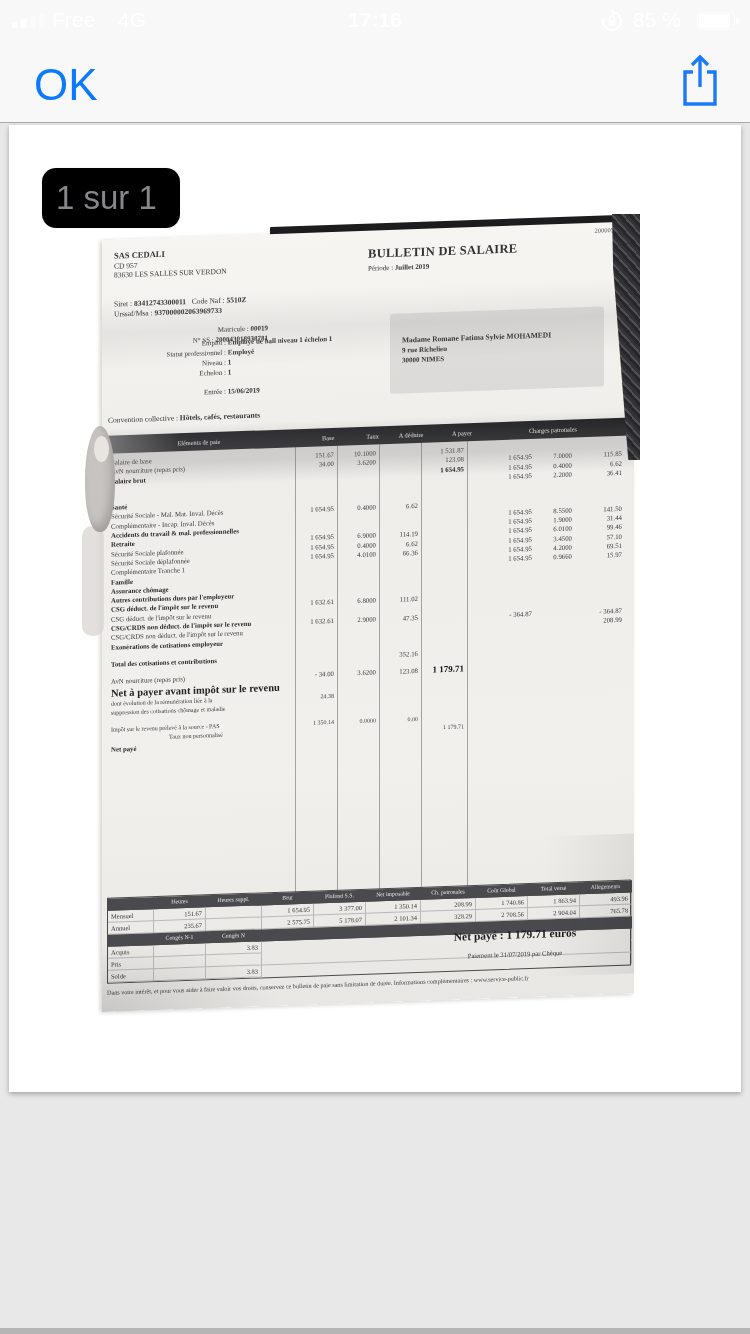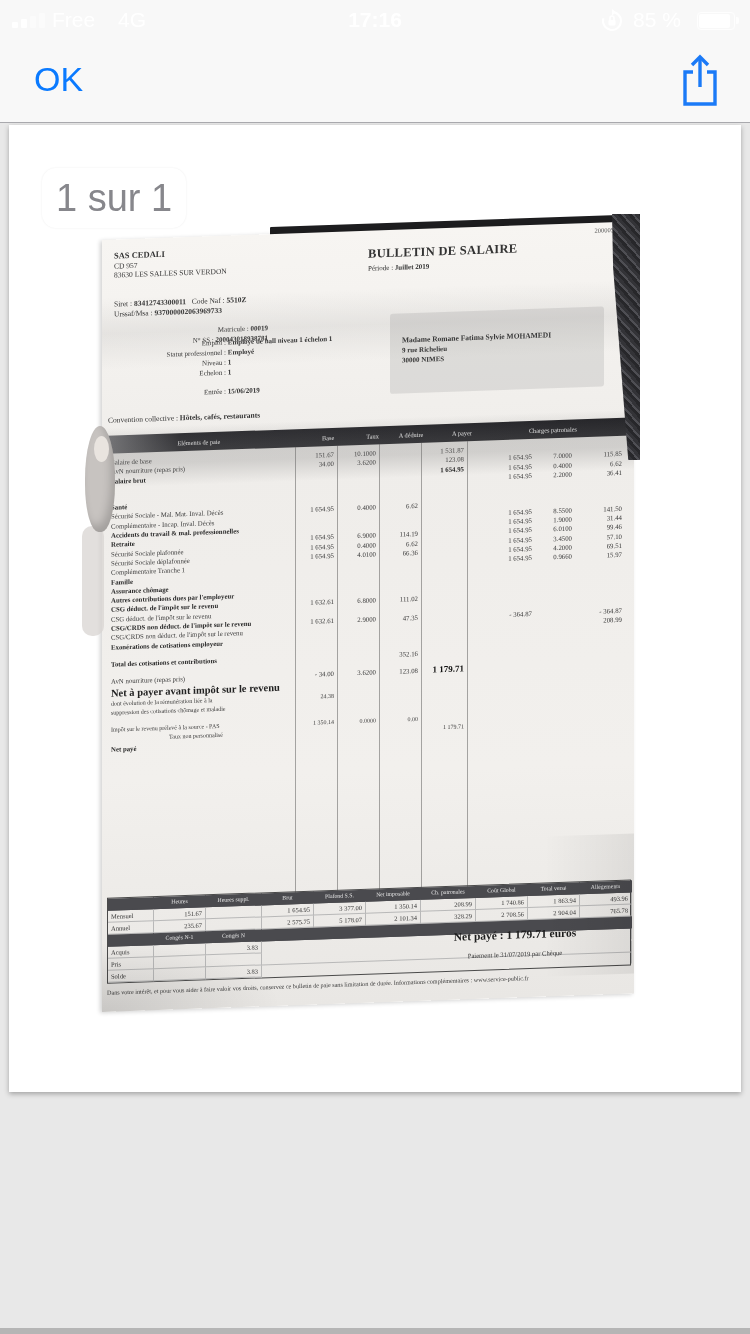--- a/index.html
+++ b/index.html
@@ -18,32 +18,32 @@
   .nettype{position:absolute;left:118px;top:8px;font-size:21px;}
   .clock{position:absolute;left:0;right:0;top:8px;text-align:center;font-size:21px;font-weight:600;}
   .rot{position:absolute;left:600px;top:9px;width:24px;height:24px;}
   .batt-pct{position:absolute;left:633px;top:8px;font-size:21px;}
   .battery{position:absolute;left:697px;top:12px;width:36px;height:16px;
            border:1.5px solid rgba(255,255,255,.85);border-radius:4px;}
   .battery .fill{position:absolute;left:1px;top:1px;bottom:1px;width:85%;background:#fff;border-radius:2px;}
   .battery .nub{position:absolute;right:-5px;top:4px;width:3px;height:7px;background:rgba(255,255,255,.85);
                 border-radius:0 2px 2px 0;}
   .navbar{position:absolute;top:40px;left:0;width:750px;height:82px;}
-  .ok-btn{position:absolute;left:34px;top:20px;font-size:34px;color:#0a7aff;background:none;border:none;
+  .ok-btn{position:absolute;left:34px;top:20px;font-size:44px;color:#0a7aff;background:none;border:none;
           padding:0;font-family:"Liberation Sans",sans-serif;}
   .nav-title{position:absolute;left:110px;right:110px;top:22px;text-align:center;font-size:32px;
              font-weight:700;color:#000;letter-spacing:-.5px;white-space:nowrap;overflow:hidden;}
   .share-btn{position:absolute;right:28px;top:14px;width:44px;height:54px;background:none;border:none;padding:0;}
   
   .pdf-viewport{position:absolute;top:123px;left:0;width:750px;height:1211px;background:#e8e8e8;}
   .pdf-page{position:absolute;left:9px;top:2px;width:732px;height:967px;background:#fff;
             box-shadow:0 2px 5px rgba(0,0,0,.3);}
   .home-strip{position:absolute;left:0;bottom:0;width:750px;height:6px;background:#b5b5b5;}
-  .page-ind{position:absolute;left:42px;top:45px;min-width:110px;height:60px;background:#ffffff;
-            border-radius:14px;color:#87878c;font-size:38px;line-height:60px;text-align:right;
+  .page-ind{position:absolute;left:42px;top:45px;min-width:110px;height:60px;background:#000000;
+            border-radius:14px;color:#87878c;font-size:33px;line-height:60px;text-align:left;
             padding:0 14px;box-shadow:0 0 2px rgba(0,0,0,.08);z-index:20;}
   
   .photo{position:absolute;left:79px;top:83px;width:566px;height:814px;}
   .skewwrap{position:absolute;left:14px;top:32px;width:532px;height:772px;transform:skewY(-2deg);
             transform-origin:0 0;}
   .paper-edge-top{position:absolute;left:168px;top:-7px;width:364px;height:10px;background:#1d1d1f;
                   border-radius:1px;}
   .paper{position:absolute;left:0;top:0;width:532px;height:772px;color:#333;
          font-family:"Liberation Serif",serif;
          background:linear-gradient(180deg,#f7f5f2 0%,#efedea 30%,#f2f0ed 70%,#e9e7e4 100%);

